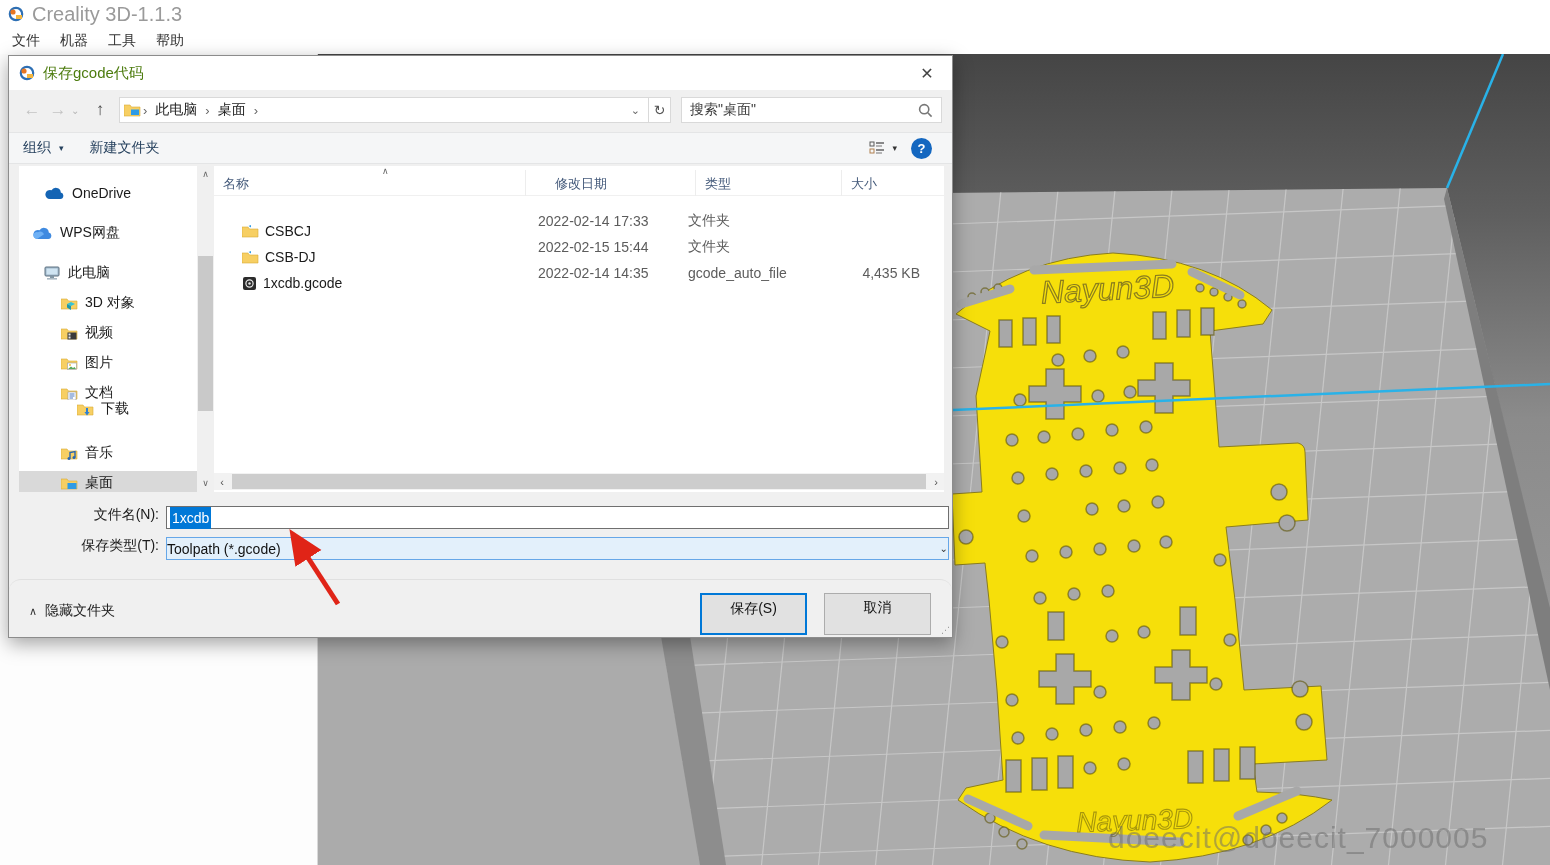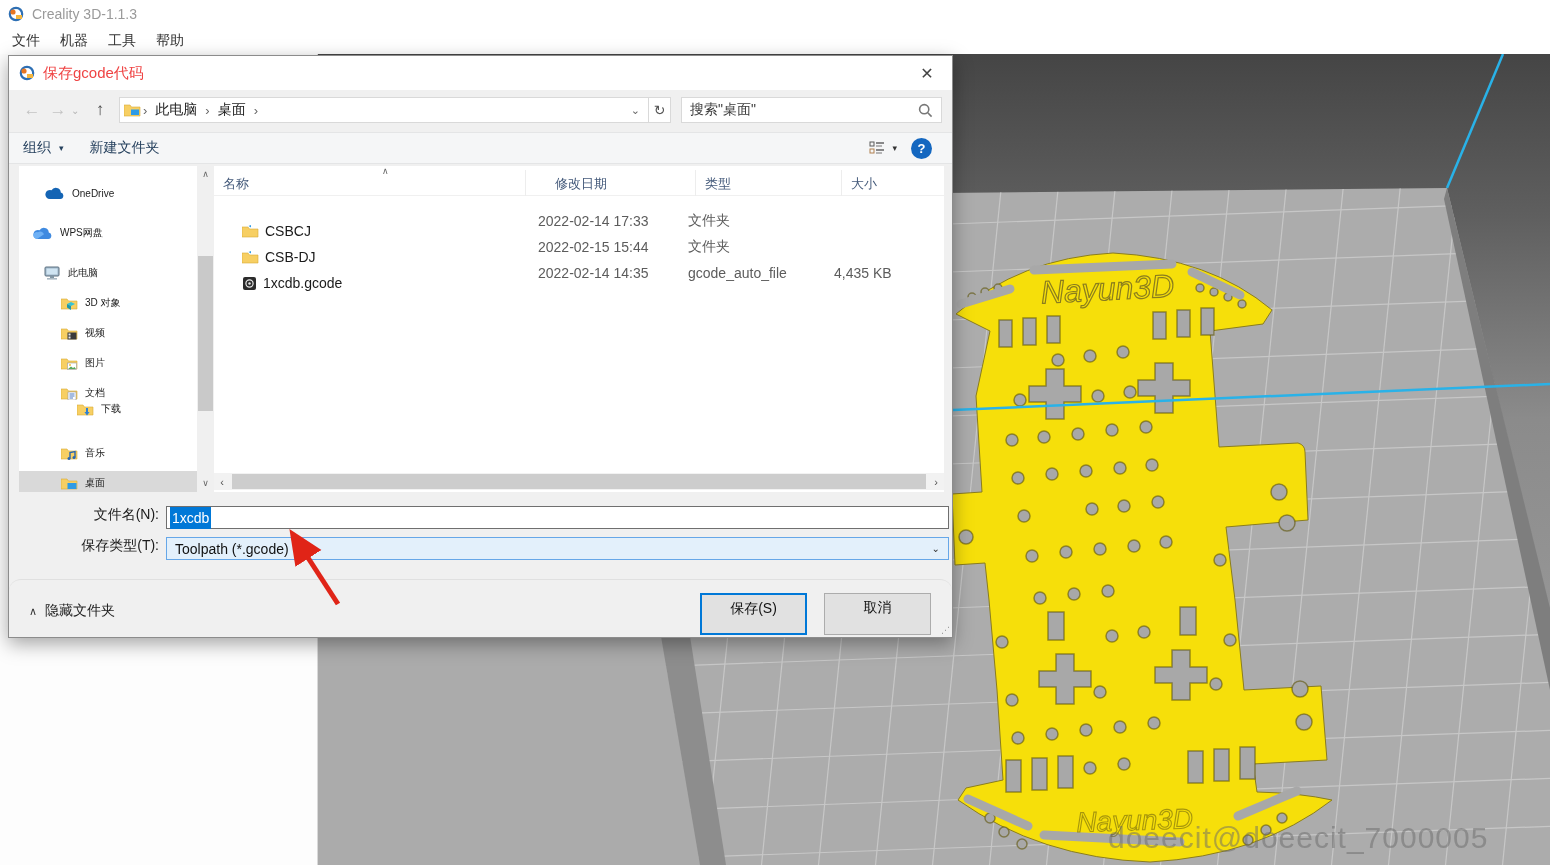--- a/index.html
+++ b/index.html
@@ -1,32 +1,32 @@
 <!DOCTYPE html>
 <html><head>
 <meta charset="utf-8">
 <style>
   * { margin:0; padding:0; box-sizing:border-box; }
   html,body { width:1550px; height:865px; overflow:hidden; }
   body { font-family:"Liberation Sans","DejaVu Sans",sans-serif; background:#fff; position:relative; }
 
   
   .titlebar { position:absolute; left:0; top:0; width:1550px; height:28px; background:#ffffff; display:flex; align-items:center; padding-left:8px; }
-  .titlebar .app-title { font-size:14px; color:#9a9a9a; margin-left:8px; }
+  .titlebar .app-title { font-size:20px; color:#9a9a9a; margin-left:8px; }
   .menubar { position:absolute; left:0; top:28px; width:1550px; height:26px; background:#ffffff; display:flex; align-items:center; gap:20px; padding-left:12px; }
   .menubar .menu-item { font-size:14px; color:#333; cursor:default; }
 
   .left-panel { position:absolute; left:0; top:54px; width:318px; height:811px; background:#fdfdfd; border-right:1px solid #d9d9d9; }
 
   .viewport { position:absolute; left:318px; top:54px; width:1232px; height:811px; }
 
   
   .dialog { position:absolute; left:8px; top:55px; width:945px; height:583px; background:#f0f0f0; border:1px solid #8c8c8c; box-shadow:0 6px 18px rgba(0,0,0,.35); }
   .dlg-titlebar { position:absolute; left:0; top:0; width:100%; height:34px; background:#ffffff; display:flex; align-items:center; padding:0 10px; }
-  .dlg-title { font-size:15px; color:#ef4444; margin-left:8px; }
+  .dlg-title { font-size:15px; color:#4d7c0f; margin-left:8px; }
   .dlg-close { margin-left:auto; font-size:16px; color:#444; width:30px; text-align:center; cursor:default; }
 
   .navrow { position:absolute; left:0; top:38px; width:100%; height:32px; display:flex; align-items:center; padding:0 10px; }
   .nav-btn { width:26px; text-align:center; font-size:17px; color:#c3c3c3; }
   .nav-btn.enabled { color:#4a4a4a; }
   .nav-caret { width:16px; font-size:10px; color:#b5b5b5; }
   .addressbar { height:26px; flex:0 0 530px; background:#fff; border:1px solid #d9d9d9; display:flex; align-items:center; padding:0 4px; margin-left:6px; }
   .addr-crumb { font-size:14px; color:#222; padding:0 6px; }
   .addr-chev { font-size:13px; color:#666; padding:0 2px; }
   .addr-caret { margin-left:auto; font-size:11px; color:#666; padding-right:4px; }
@@ -36,48 +36,48 @@
 
   .toolrow { position:absolute; left:0; top:76px; width:100%; height:32px; background:#f5f6f7; border-top:1px solid #e4e5e6; border-bottom:1px solid #e4e5e6; display:flex; align-items:center; padding:0 14px; }
   .tool-link { font-size:14px; color:#26415e; margin-right:8px; }
   .tool-caret { font-size:9px; color:#26415e; margin-right:26px; }
   .tool-right { margin-left:auto; display:flex; align-items:center; gap:14px; }
   .viewopt { display:flex; align-items:center; gap:5px; }
   .help-btn { width:21px; height:21px; border-radius:50%; background:#1467c0; color:#fff; font-size:13px; font-weight:bold; text-align:center; line-height:21px; margin-right:6px; }
 
   .content { position:absolute; left:10px; top:110px; width:925px; height:326px; background:#fff; display:flex; }
   .sidebar { width:178px; position:relative; height:100%; overflow:hidden; }
-  .side-item { position:absolute; left:0; width:178px; height:24px; display:flex; align-items:center; font-size:10px; color:#1b1b1b; }
+  .side-item { position:absolute; left:0; width:178px; height:24px; display:flex; align-items:center; font-size:14px; color:#1b1b1b; }
   .side-item .lbl { margin-left:7px; white-space:nowrap; }
   .side-item.sel { background:#d9d9d9; }
   .vscroll { width:17px; background:#f0f0f0; position:relative; }
   .vscroll .arr { position:absolute; left:0; width:17px; height:17px; font-size:9px; color:#666; text-align:center; line-height:17px; }
   .vscroll .thumb { position:absolute; left:1px; width:15px; background:#c9c9c9; }
 
   .filepane { flex:1; position:relative; }
   .cols-head { position:absolute; top:4px; left:0; right:0; height:26px; border-bottom:1px solid #f0f0f0; }
   .col-h { position:absolute; top:0; height:26px; font-size:13px; color:#43597a; border-right:1px solid #ededed; padding:5px 0 0 9px; }
   .sort-chev { position:absolute; top:-4px; left:168px; font-size:9px; color:#666; }
   .frow { position:absolute; left:0; right:6px; height:26px; display:flex; align-items:center; }
   .fcell { font-size:14px; white-space:nowrap; overflow:hidden; }
   .c-name { width:324px; display:flex; align-items:center; padding-left:28px; color:#1b1b1b;margin-top:20px; }
   .c-name .fic { margin-right:6px; }
   .c-date { width:150px; color:#5c5c5c; }
   .c-type { width:146px; color:#5c5c5c; }
-  .c-size { width:96px; color:#5c5c5c; padding-right:10px; }
+  .c-size { width:96px; color:#5c5c5c; text-align:right; padding-right:10px; }
   .hscroll { position:absolute; left:0; right:0; bottom:2px; height:17px; background:#f2f2f2; display:flex; align-items:center; }
   .hscroll .arr { width:16px; text-align:center; font-size:11px; color:#555; }
   .hscroll .track { flex:1; position:relative; height:17px; }
   .hscroll .thumb { position:absolute; left:2px; right:2px; top:1px; height:15px; background:#cdcdcd; }
 
   .fieldrow { position:absolute; left:0; width:100%; height:24px; display:flex; align-items:flex-start; }
   .fieldrow .flabel { width:157px; text-align:right; font-size:14px; color:#1b1b1b; padding-right:7px; }
   .fn-input { width:783px; height:23px; background:#fff; border:1px solid #6f6f6f; display:flex; align-items:center; padding:0 3px; font-size:14px; }
   .fn-sel { background:#0078d7; color:#fff; padding:3px 2px; }
-  .ft-select { width:783px; height:23px; background:#e3f0fb; border:1px solid #66a7e8; display:flex; align-items:center; padding:0 8px; font-size:14px; color:#111; }
+  .ft-select { width:783px; height:23px; background:#e3f0fb; border:1px solid #66a7e8; display:flex; align-items:center; padding:0 0; font-size:14px; color:#111; }
   .ft-select .caret { margin-left:auto; font-size:10px; color:#333; }
 
   .footer { position:absolute; left:0; bottom:0; width:100%; height:58px; border-top:1px solid #e0e0e0; background:#f0f0f0;border-radius:12px; }
   .hidefold { position:absolute; left:20px; top:22px; font-size:14px; color:#1b1b1b; }
   .hidefold .chv { font-size:11px; color:#333; margin-right:8px; }
   .btn { position:absolute; top:13px; width:107px; height:42px; background:#e1e1e1; font-size:14px; color:#111; text-align:center; line-height:27px; }
   .btn-save { left:691px; border:2px solid #0078d7; }
   .btn-cancel { left:815px; border:1px solid #acacac; }
   .grip { position:absolute; right:3px; bottom:3px; width:8px; height:8px; color:#9a9a9a; font-size:9px; line-height:8px; }
 

